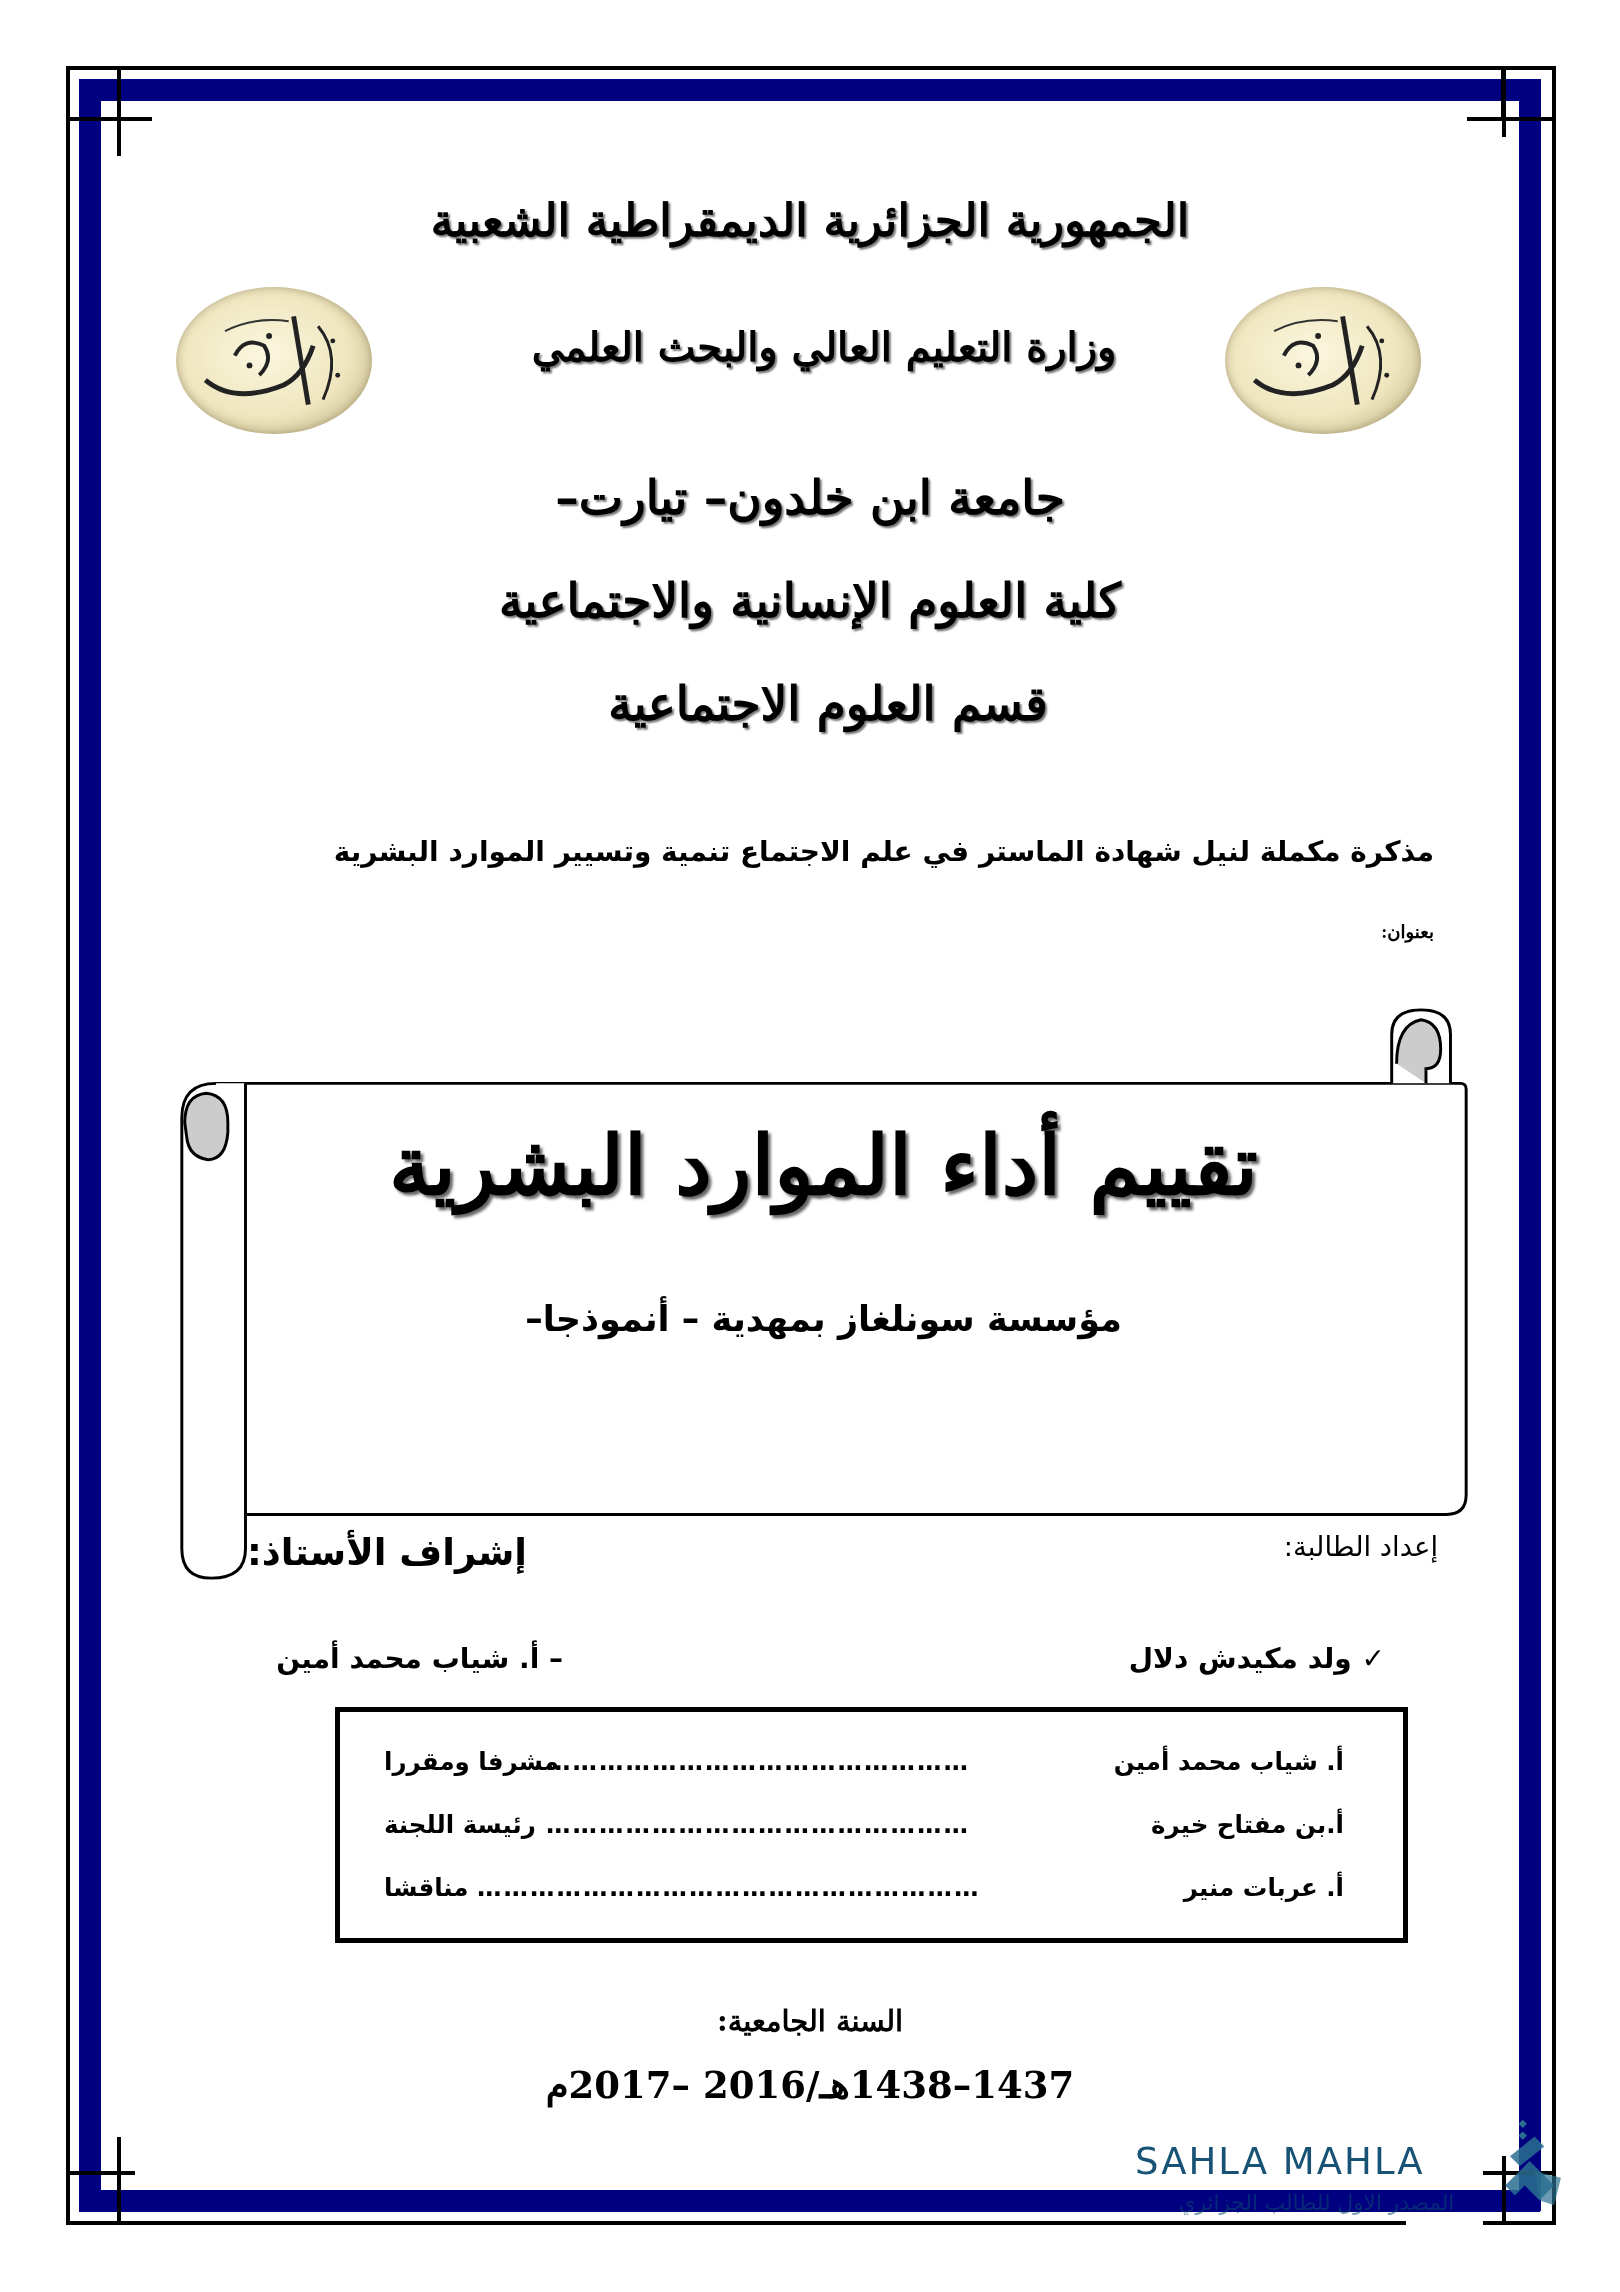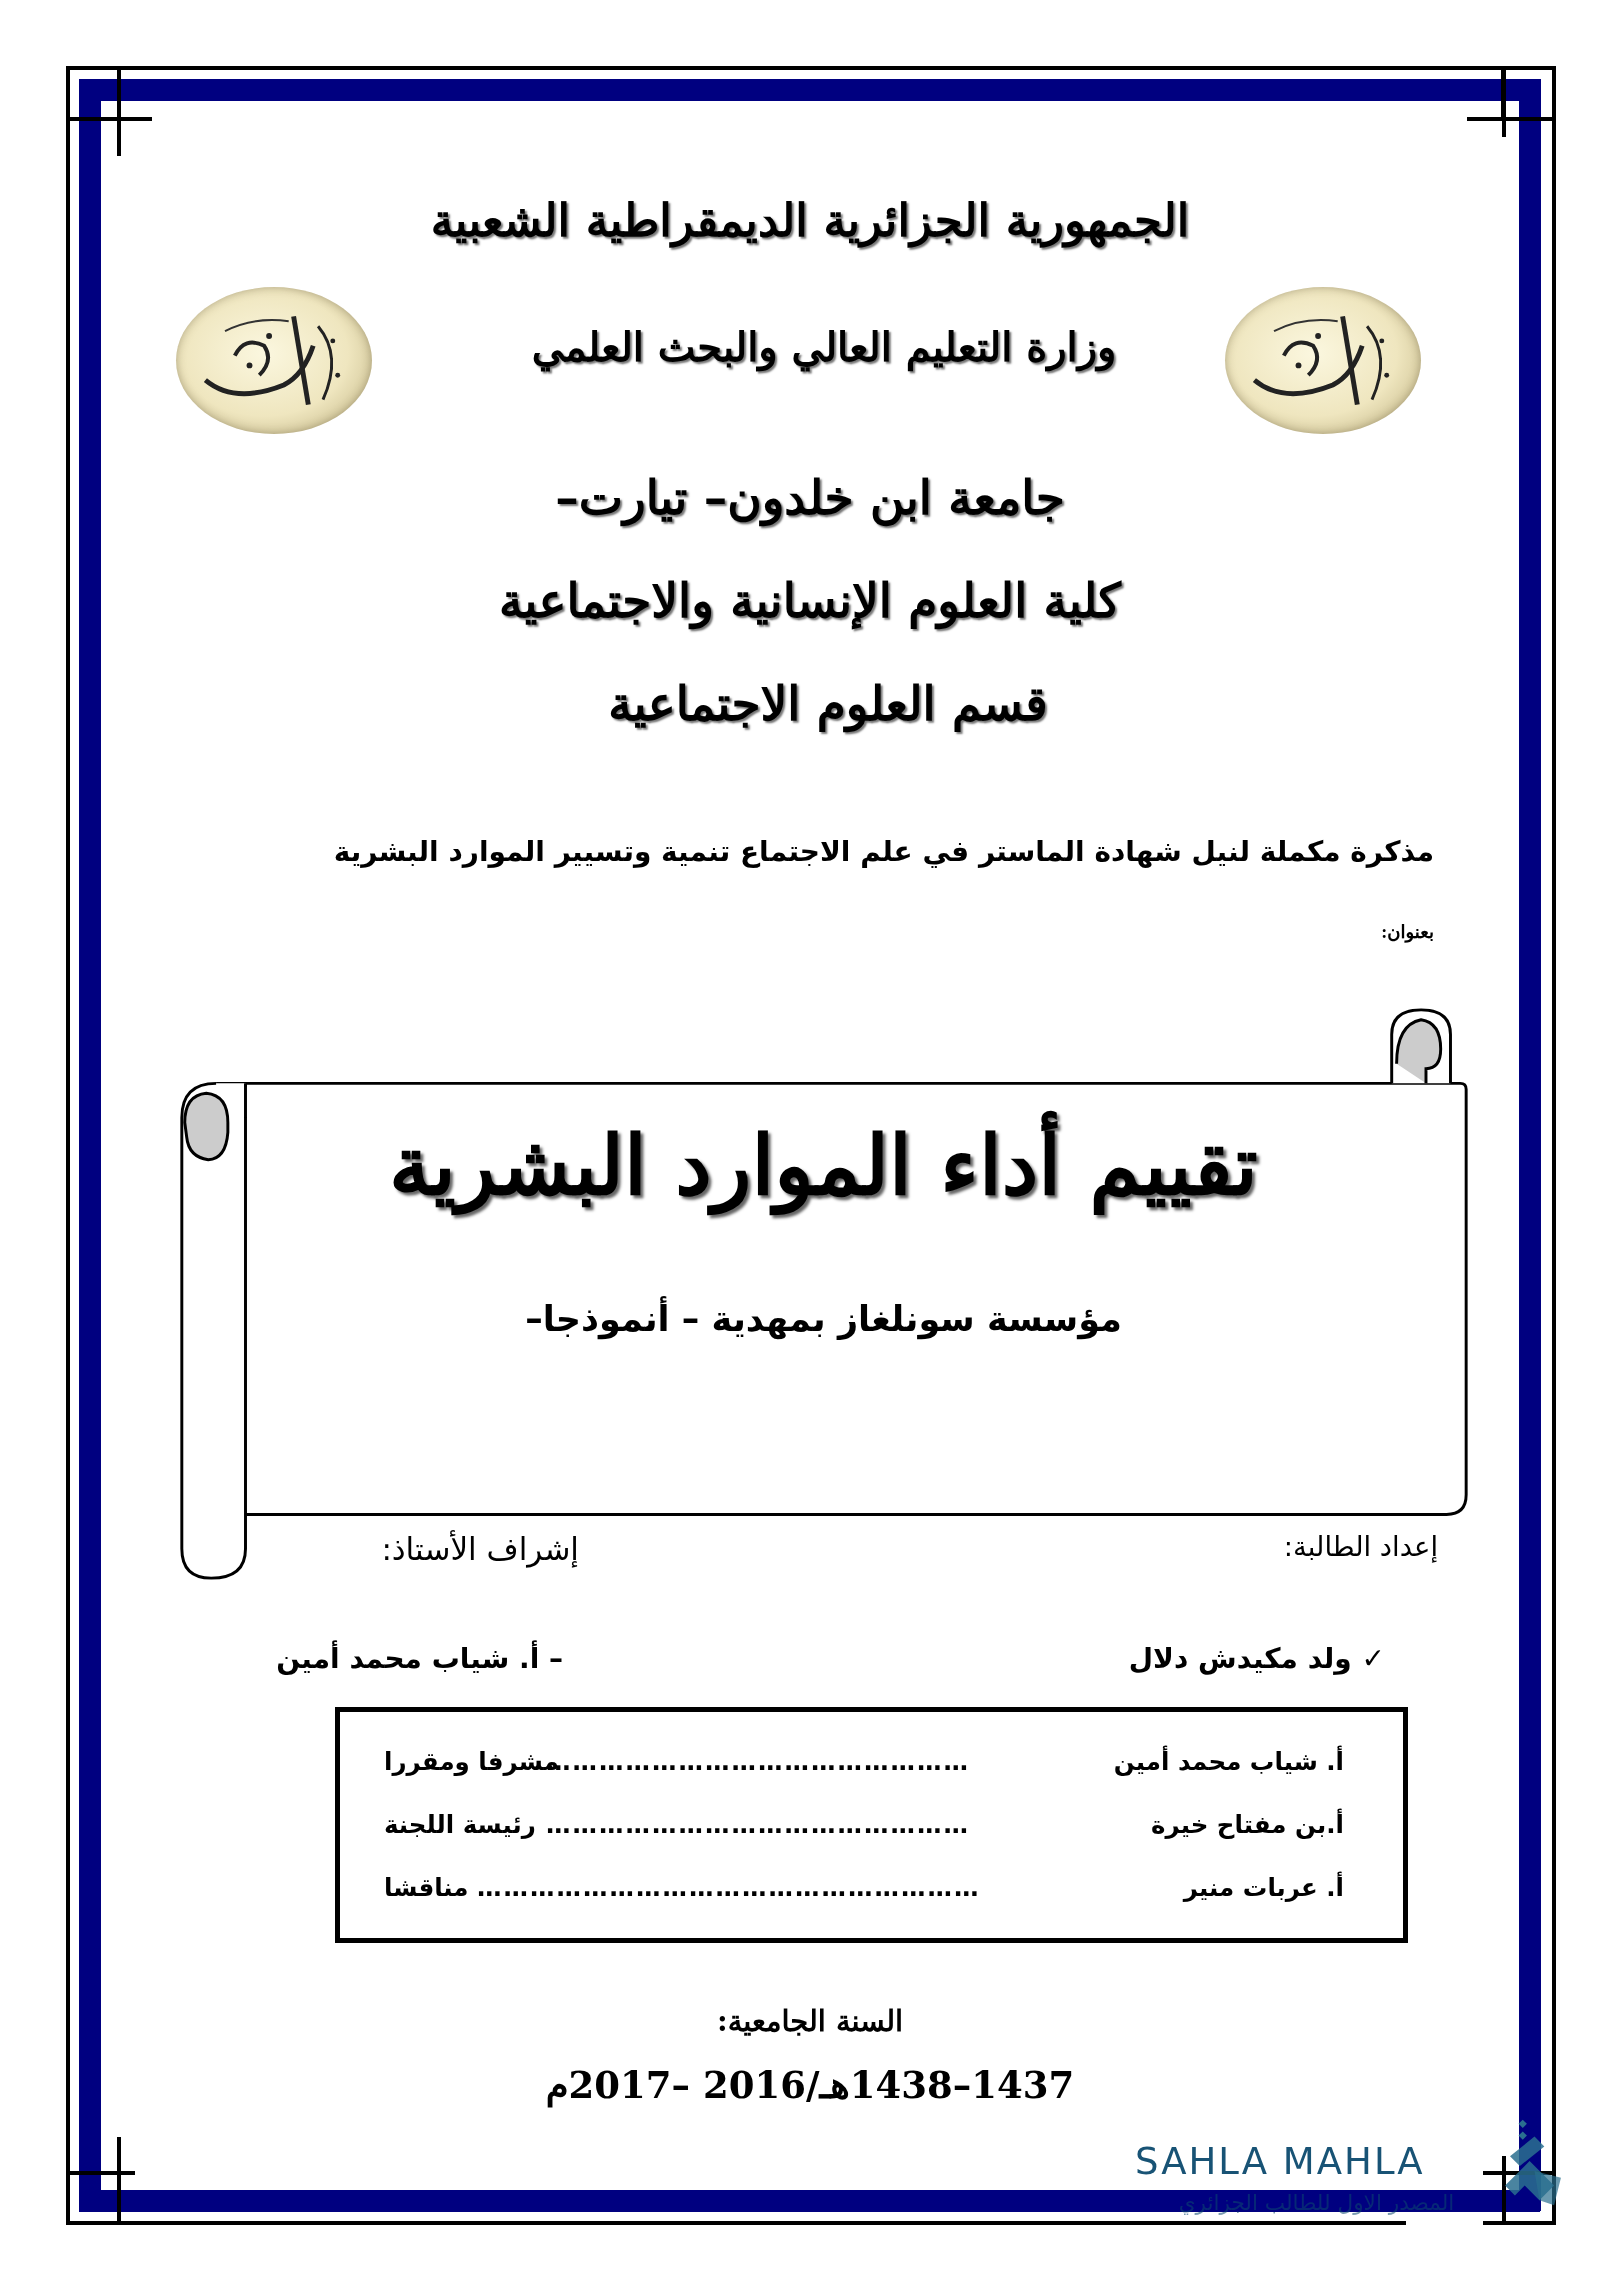--- a/index.html
+++ b/index.html
@@ -107,21 +107,21 @@
     <path d="M50 80 Q15 80 15 115 L15 555 Q15 585 45 585 Q80 585 80 555 L80 80" fill="#fff" stroke="#000" stroke-width="3"></path>
     <path d="M18 120 Q18 92 40 90 Q62 92 62 120 L62 130 Q60 157 42 158 Q22 155 20 135 Z" fill="#cccccc" stroke="#000" stroke-width="3"></path>
   </svg>
   <div class="t rtl" style="top:1117px; font-size:82px; left:167px; right:140px; text-shadow:2.9px 2.9px 2.9px #666;">تقييم أداء الموارد البشرية</div>
   <div class="t rtl" style="top:1299px; font-size:35px; left:167px; right:140px;
               font-family:'DejaVu Sans','Liberation Sans',sans-serif;">مؤسسة سونلغاز بمهدية – أنموذجا–</div>
 </div>
 
 <div class="abs rtl" style="right:182px; top:1531px; font-size:27.4px; font-weight:normal; white-space:nowrap;
             font-family:'DejaVu Sans','Liberation Sans',sans-serif;">إعداد الطالبة:</div>
-<div class="abs rtl" style="right:1041px; top:1531px; font-size:31px; font-weight:normal; white-space:nowrap;
+<div class="abs rtl" style="right:1093px; top:1531px; font-size:37px; font-weight:bold; white-space:nowrap;
             font-family:'DejaVu Sans','Liberation Sans',sans-serif;">إشراف الأستاذ:</div>
 
 <div class="abs rtl" style="right:235px; top:1642px; font-size:28px; font-weight:bold; white-space:nowrap;
             font-family:'DejaVu Sans','Liberation Sans',sans-serif;">
   <span>✓</span>
   <span>ولد مكيدش دلال</span>
 </div>
 <div class="abs rtl" style="right:1057px; top:1642px; font-size:28px; font-weight:bold; white-space:nowrap;
             font-family:'DejaVu Sans','Liberation Sans',sans-serif;">– أ. شياب محمد أمين</div>
 

